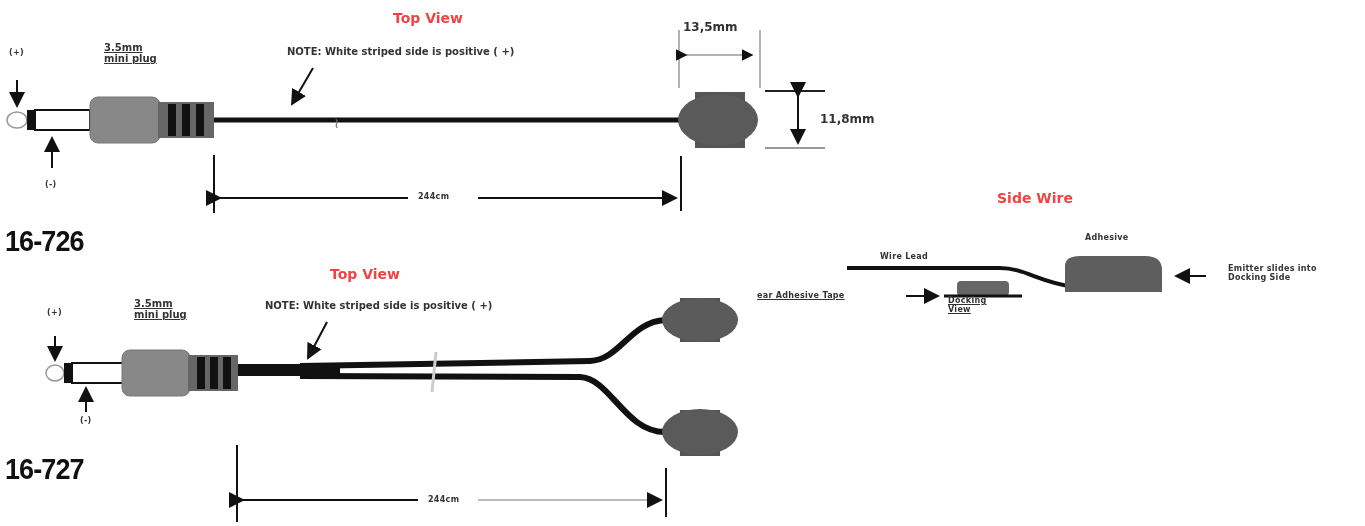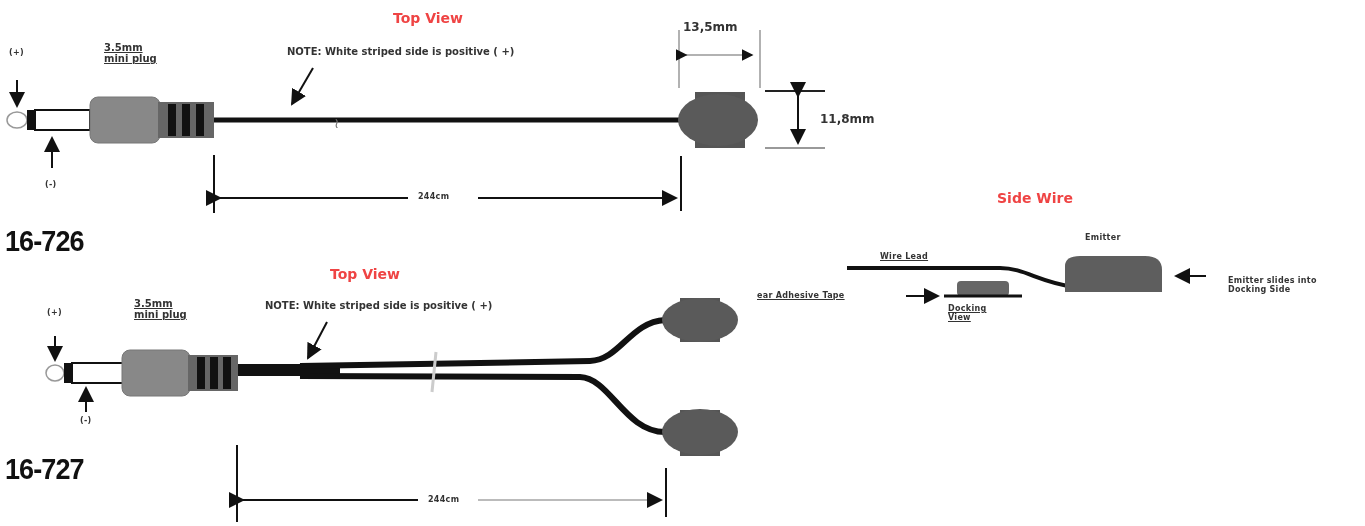--- a/index.html
+++ b/index.html
@@ -118,23 +118,23 @@
   <div>3.5mm</div>
   <div>mini plug</div>
 </div>
 <div class="lbl tiny" style="left:47px;top:308px;">(+)</div>
 <div class="lbl tiny" style="left:80px;top:416px;">(-)</div>
 <div class="lbl small" style="left:265px;top:300px;">NOTE:  White striped  side is positive (  +)</div>
 <div class="lbl tiny" style="left:428px;top:495px;">244cm</div>
 <div class="lbl model" style="left:5px;top:452px;">16-727</div>
 
 <div class="lbl view-title" style="left:997px;top:190px;">Side Wire</div>
-<div class="lbl tiny" style="left:1085px;top:233px;">Emitter</div>
-<div class="lbl tiny" style="left:880px;top:252px;text-decoration:underline;">Wire Lead</div>
+<div class="lbl tiny" style="left:1085px;top:233px;">Adhesive</div>
+<div class="lbl tiny" style="left:880px;top:252px;">Wire Lead</div>
 <div class="lbl tiny" style="left:757px;top:291px;text-decoration:underline;">ear Adhesive Tape</div>
-<div class="lbl tiny center" style="left:948px;top:304px;width:60px;">
+<div class="lbl tiny center" style="left:948px;top:296px;width:60px;">
   <div>Docking</div>
   <div>View</div>
 </div>
-<div class="lbl tiny" style="left:1228px;top:276px;">
+<div class="lbl tiny" style="left:1228px;top:264px;">
   <div>Emitter slides into</div>
   <div>Docking Side</div>
 </div>
 
 </body></html>

